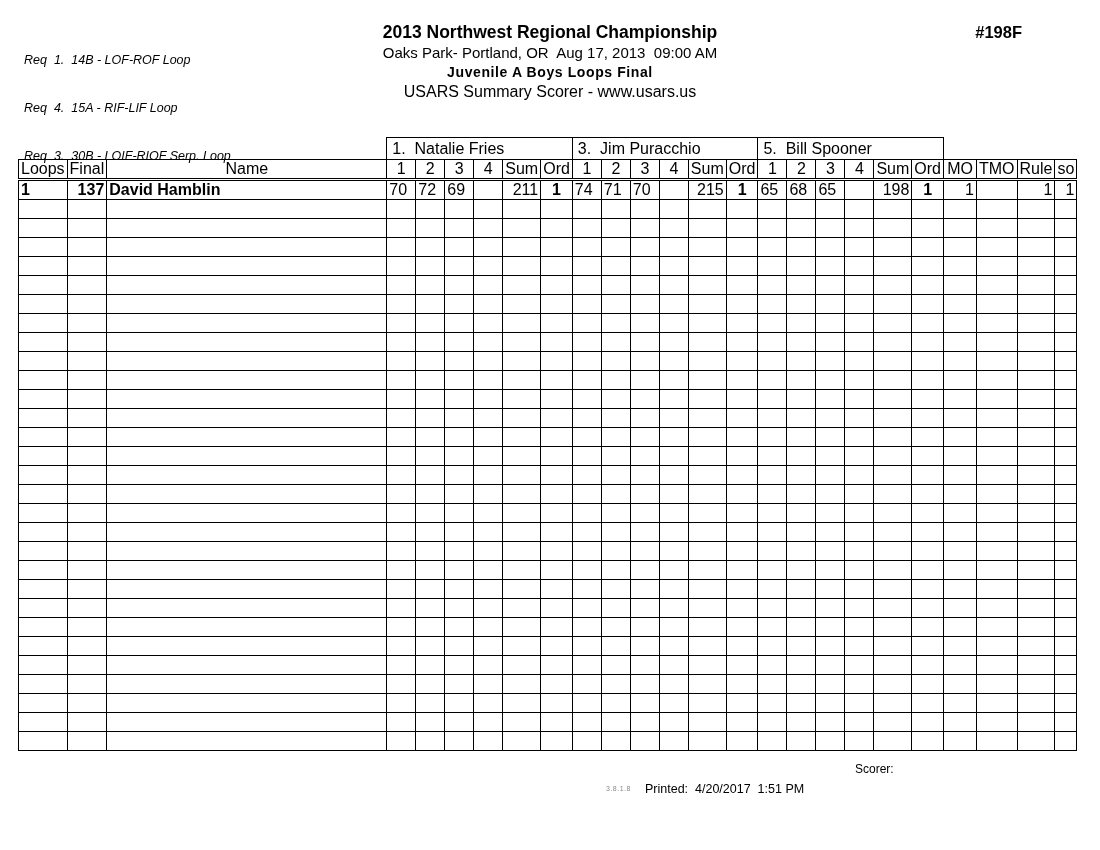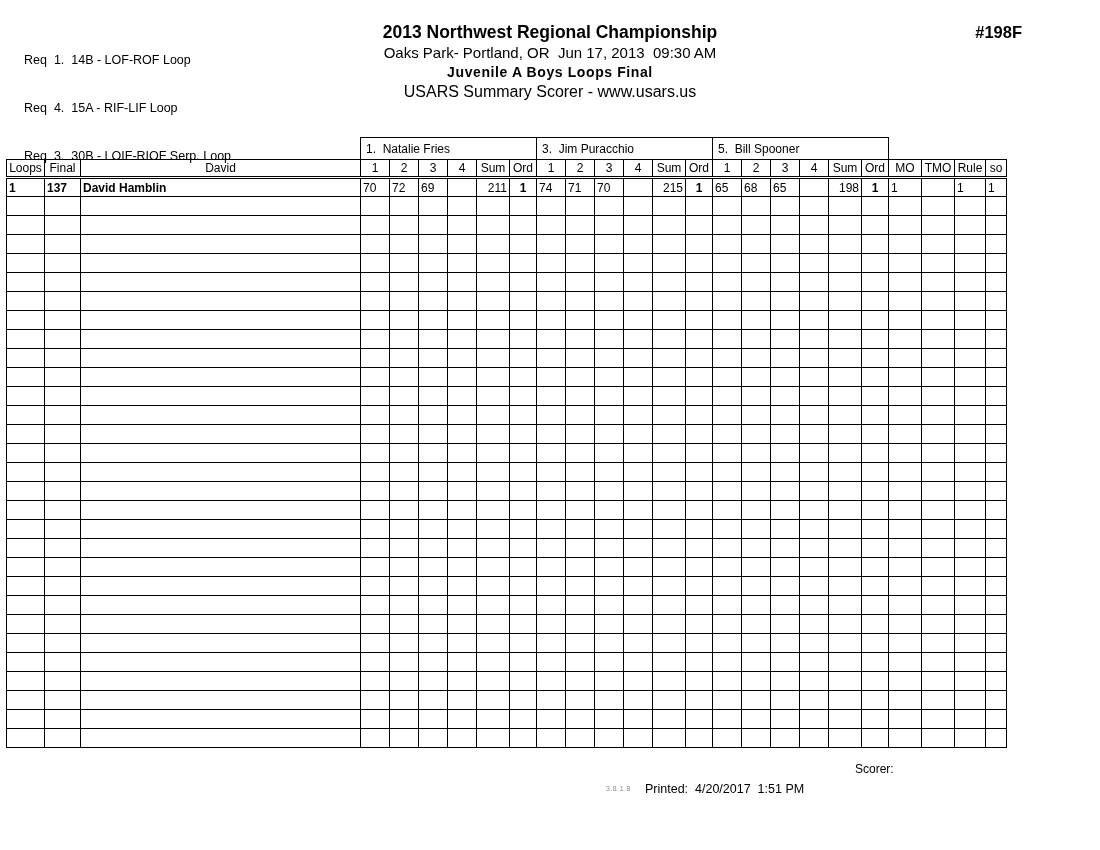--- a/index.html
+++ b/index.html
@@ -11,60 +11,61 @@
     color: #000;
     font-family: "Liberation Sans", sans-serif;
     overflow: hidden;
   }
 
   
   .req-block {
     position: absolute; left: 24px; top: 20px;
     font-size: 12.5px; line-height: 16px;
     white-space: pre;
+    font-style: italic;
   }
 
   
   .title-block {
     position: absolute; left: 0; top: 22px; width: 100%;
     text-align: center; line-height: 1.25;
   }
   .t1 { font-size: 17.5px; font-weight: bold; }
   .t2 { font-size: 15px; white-space: pre; }
   .t3 { font-size: 14px; font-weight: bold; letter-spacing: 0.6px; margin-top: 1px; }
   .t4 { font-size: 16px; margin-top: 1px; }
 
   
   .event-number {
     position: absolute; right: 78px; top: 23px;
     font-size: 16.5px; font-weight: bold;
   }
 
   
   table.score-table {
-    position: absolute; left: 6px; top: 137px;
+    position: absolute; left: 18px; top: 137px;
     border-collapse: collapse; table-layout: fixed;
-    font-size: 12px;
+    font-size: 16px;
     padding-left: 39px;
   }
   table.score-table td {
     border: 1px solid #000;
     height: 19px;
     padding: 0 2px;
     overflow: hidden;
     white-space: nowrap;
   }
   tr.band td { height: 22px; }
   tr.band td.nb { border: none; }
   tr.band td.judge-name { text-align: left; padding-left: 5px; white-space: pre; }
   tr.hdr td { border-bottom: 3px double #000; text-align: center; height: 18px; }
   td.ord { border-left: 3px solid #000; border-right: 3px solid #000; text-align: center; }
   td.al { text-align: left; padding-left: 5px; }
   td.ar { text-align: right; padding-right: 4px; }
-  td.ac { text-align: left; }
+  td.ac { text-align: right; }
   td.b  { font-weight: bold; }
   tr.data td { height: 19px; }
 
   
   .footer-version {
     position: absolute; left: 606px; top: 785px;
     font-size: 7px; color: #8a8a8a; letter-spacing: 0.5px;
   }
   .footer-printed {
     position: absolute; left: 645px; top: 782px;
@@ -81,21 +82,21 @@
 <div class="page">
 
   <div class="req-block">
     <div>Req  1.  14B - LOF-ROF Loop</div>
     <div>Req  4.  15A - RIF-LIF Loop</div>
     <div>Req  3.  30B - LOIF-RIOF Serp. Loop</div>
   </div>
 
   <div class="title-block">
     <div class="t1">2013 Northwest Regional Championship</div>
-    <div class="t2">Oaks Park- Portland, OR  Jun 17, 2013  09:30 AM</div>
+    <div class="t2">Oaks Park- Portland, OR  Aug 17, 2013  09:00 AM</div>
     <div class="t3">Juvenile A Boys Loops Final</div>
     <div class="t4">USARS Summary Scorer - www.usars.us</div>
   </div>
 
   <div class="event-number">#198F</div>
 
   <table class="score-table">
     <colgroup>
       <col style="width:38px">
         <col style="width:36px">
@@ -127,21 +128,21 @@
       <tr class="band">
         <td colspan="3" class="nb"></td>
         <td colspan="6" class="judge-name">1.  Natalie Fries</td>
         <td colspan="6" class="judge-name">3.  Jim Puracchio</td>
         <td colspan="6" class="judge-name">5.  Bill Spooner</td>
         <td colspan="4" class="nb"></td>
       </tr>
       <tr class="hdr">
         <td class="al">Loops</td>
         <td>Final</td>
-        <td class="al">David</td>
+        <td class="al">Name</td>
         <td>1</td>
         <td>2</td>
         <td>3</td>
         <td>4</td>
         <td>Sum</td>
         <td class="ord">Ord</td>
         <td>1</td>
         <td>2</td>
         <td>3</td>
         <td>4</td>

